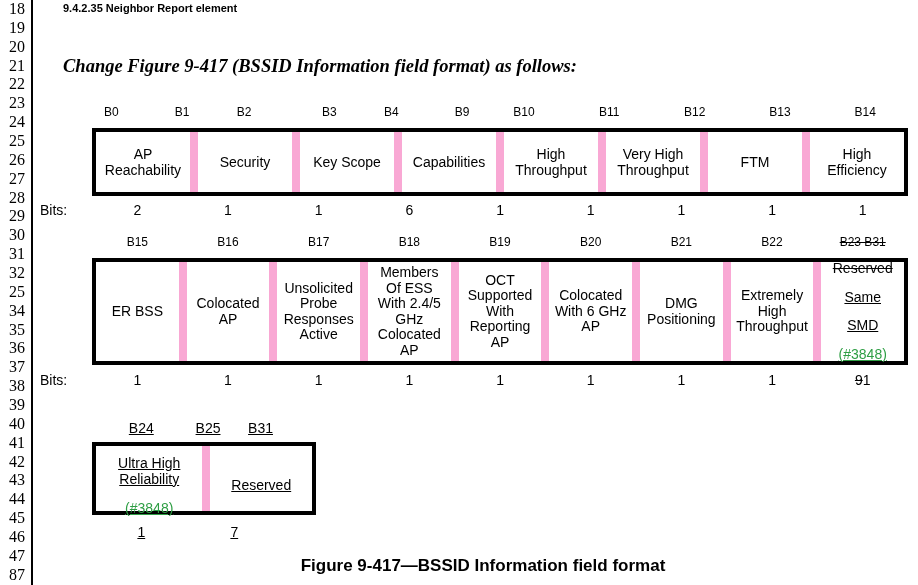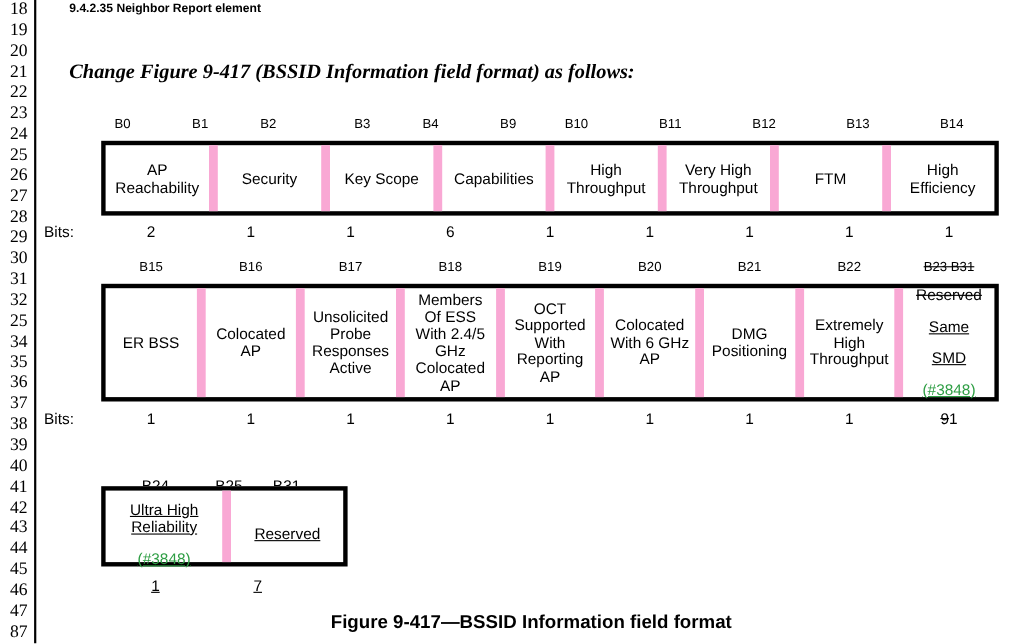--- a/index.html
+++ b/index.html
@@ -55,21 +55,21 @@
   .bits{left:0;width:868px;font-size:14px;}
   .bits .val{flex:1 1 0;text-align:center;}
 
   
   .r1-labels{top:2px;}
   .r1-table{top:25px;left:52px;width:816px;height:68px;}
   .r1-bits{top:99px;}
   .r2-labels{top:132px;}
   .r2-table{top:155px;left:52px;width:816px;height:107px;}
   .r2-bits{top:269px;}
-  .r3-labels{top:317px;left:52px;width:186px;font-size:14px;}
+  .r3-labels{top:304px;left:52px;width:186px;font-size:14px;}
   .r3-table{top:339px;left:52px;width:224px;height:73px;}
   .r3-bits{top:421px;left:52px;width:186px;font-size:14px;}
   .c53{flex:0 0 53%;}
   .c47{flex:0 0 47%;}
   .r3-labels .c53{display:flex;justify-content:center;}
   .r3-labels .c47{display:flex;justify-content:space-between;padding:0 5px;box-sizing:border-box;}
   .r3-bits .c53,.r3-bits .c47{text-align:center;}
 
   
   .del{text-decoration:line-through;}

